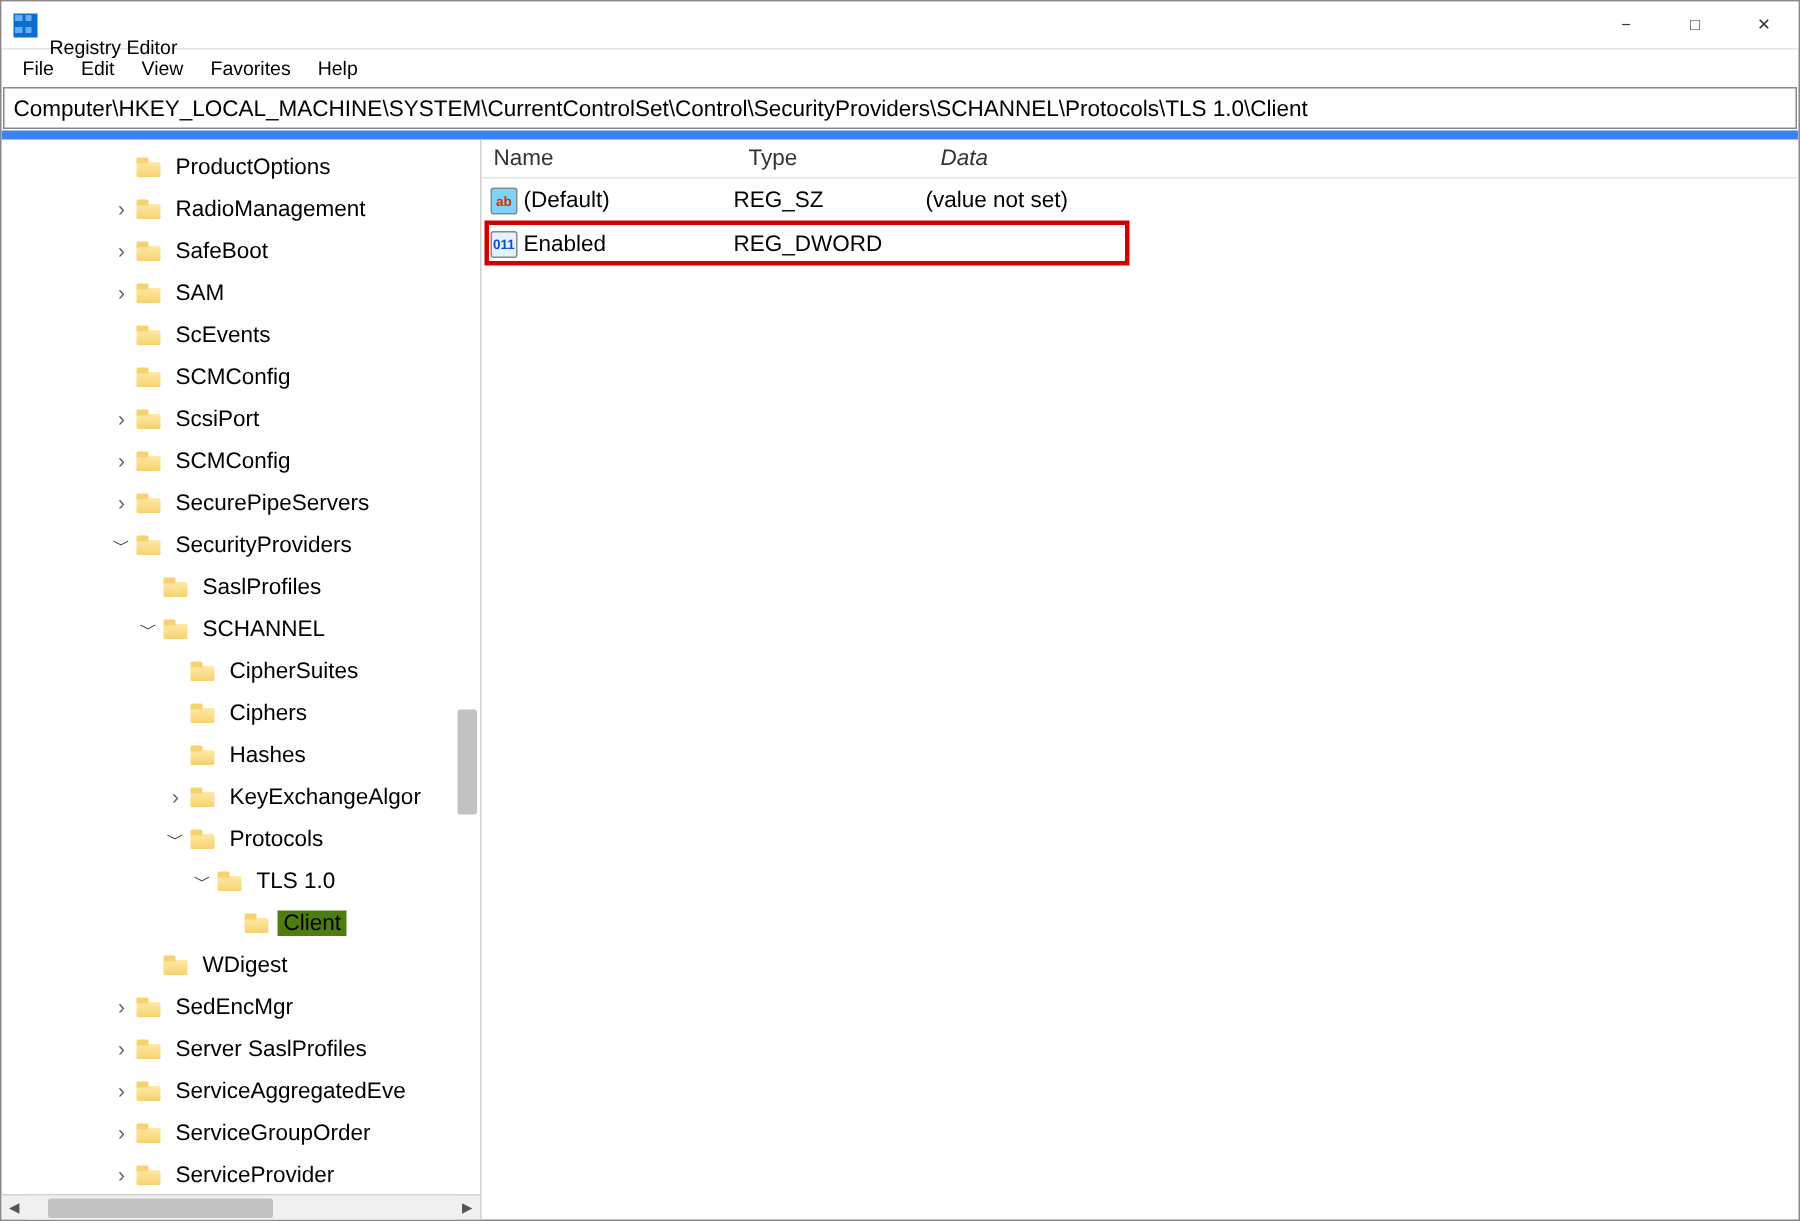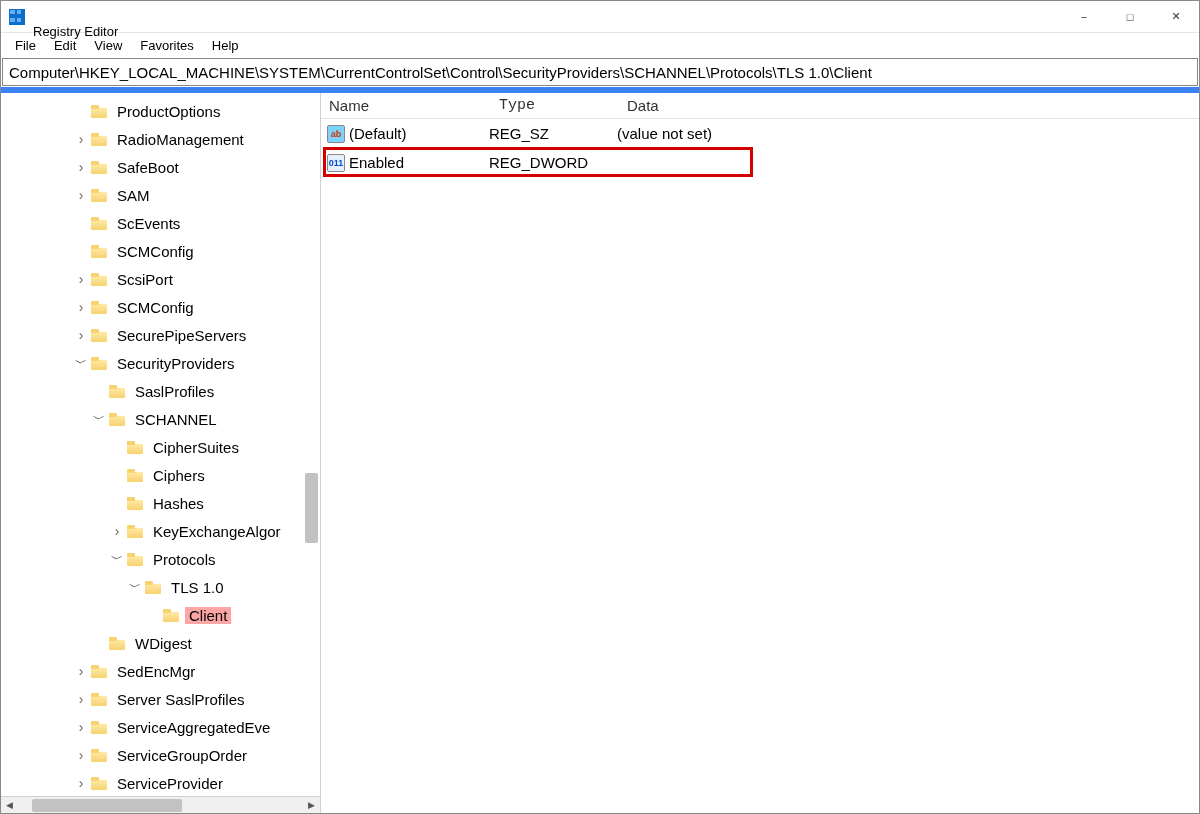--- a/index.html
+++ b/index.html
@@ -130,21 +130,21 @@
     position:absolute;
     left:0; top:0;
     width:8px; height:4px;
     background:#f7d26f;
     border-radius:1px 1px 0 0;
   }
   .tree-label {
     padding:1px 4px;
   }
   .tree-row.selected .tree-label {
-    background:#fca5a5;
+    background:#4d7c0f;
   }
 
   
   .hscroll {
     height:17px;
     background:#f0f0f0;
     border-top:1px solid #d0d0d0;
     display:flex;
     align-items:center;
     flex:none;
@@ -181,22 +181,22 @@
   .values-header {
     display:flex;
     height:26px;
     align-items:center;
     font-size:15px;
     color:#333;
     border-bottom:1px solid #e5e5e5;
   }
   .col { padding-left:8px; }
   .col.name { width:170px; }
-  .col.type { width:128px;font-family:Liberation Mono, monospace; }
-  .col.data { flex:1; }
+  .col.type { width:128px; }
+  .col.data { flex:1;font-style:italic; }
 
   .values-body { flex:1; }
   .value-row {
     display:flex;
     align-items:center;
     height:29px;
     font-size:15px;
   }
   .value-row .vicon {
     width:18px; height:18px; margin-left:6px; margin-right:4px;

